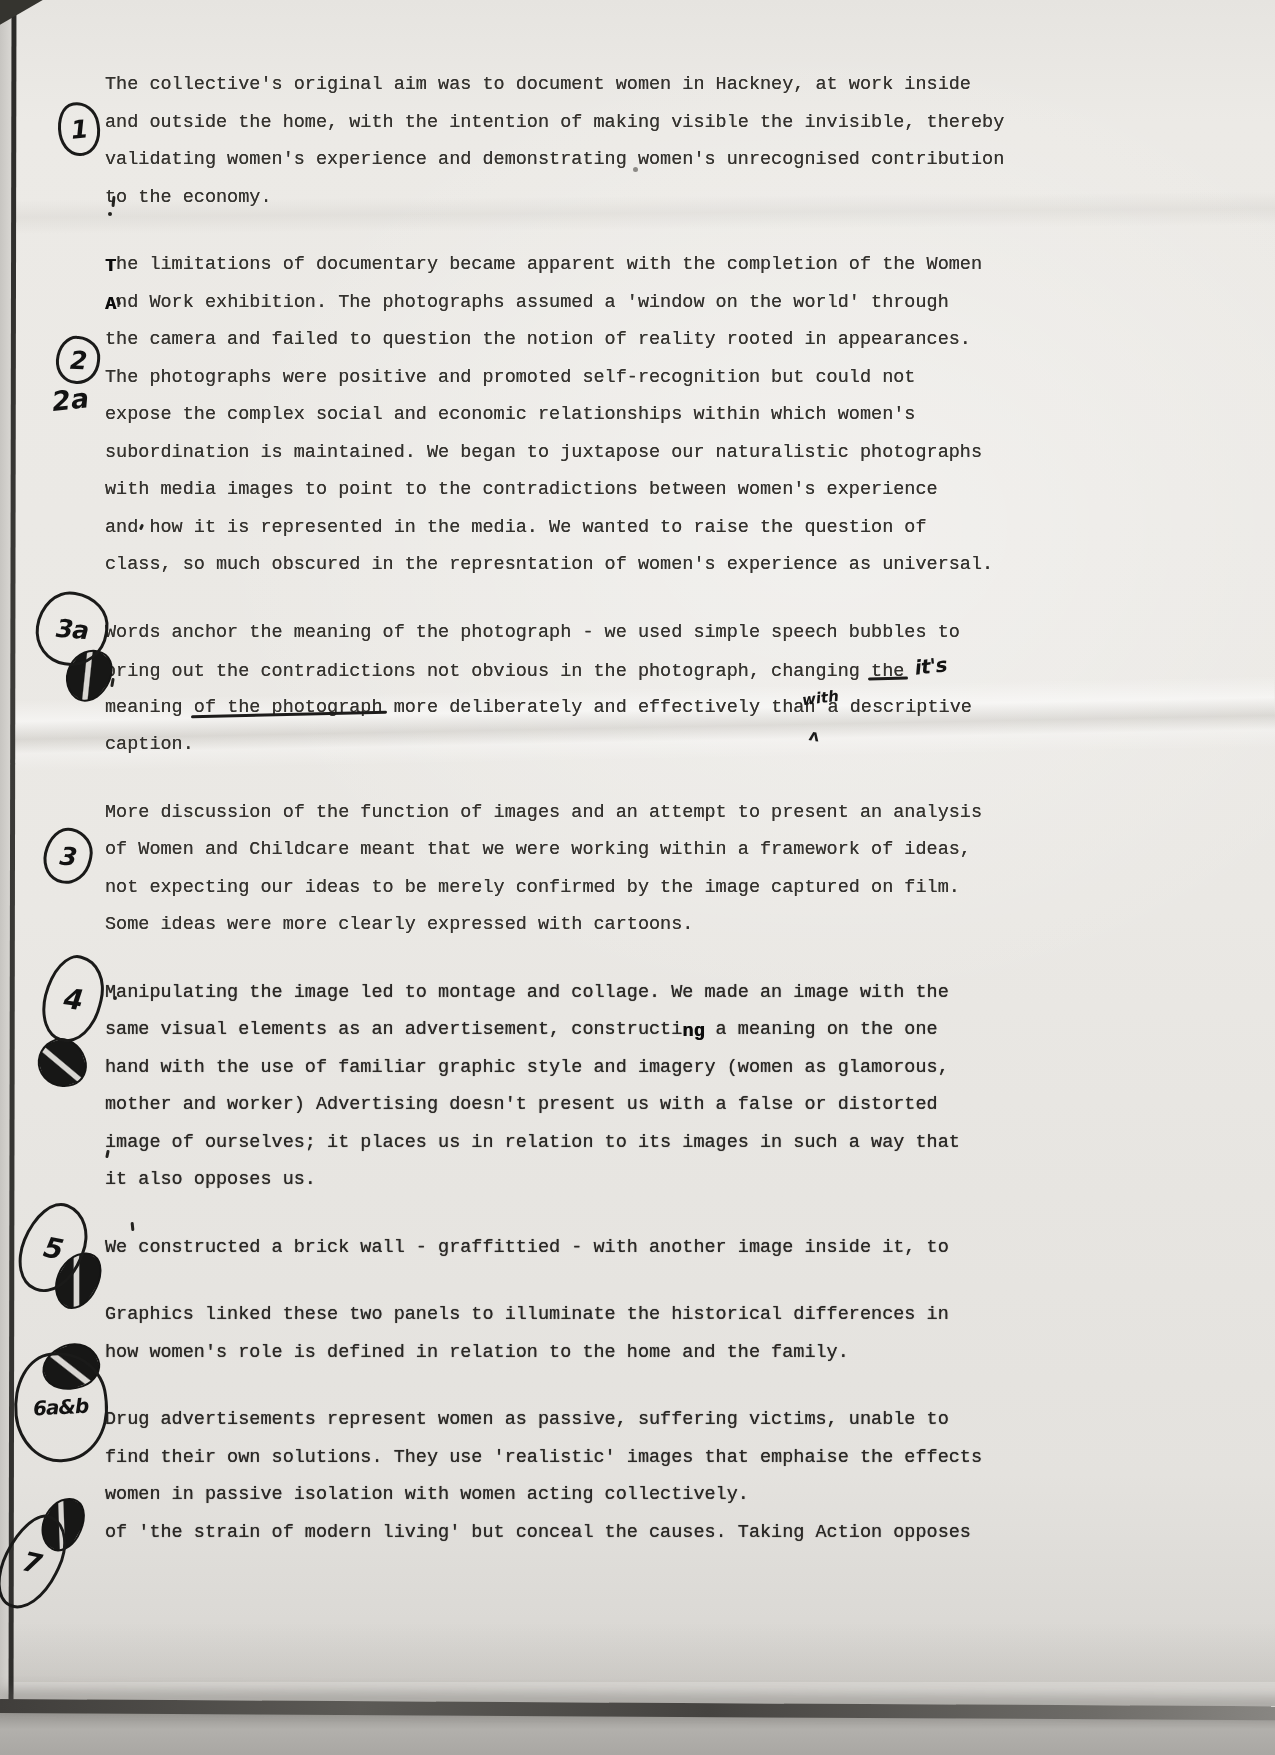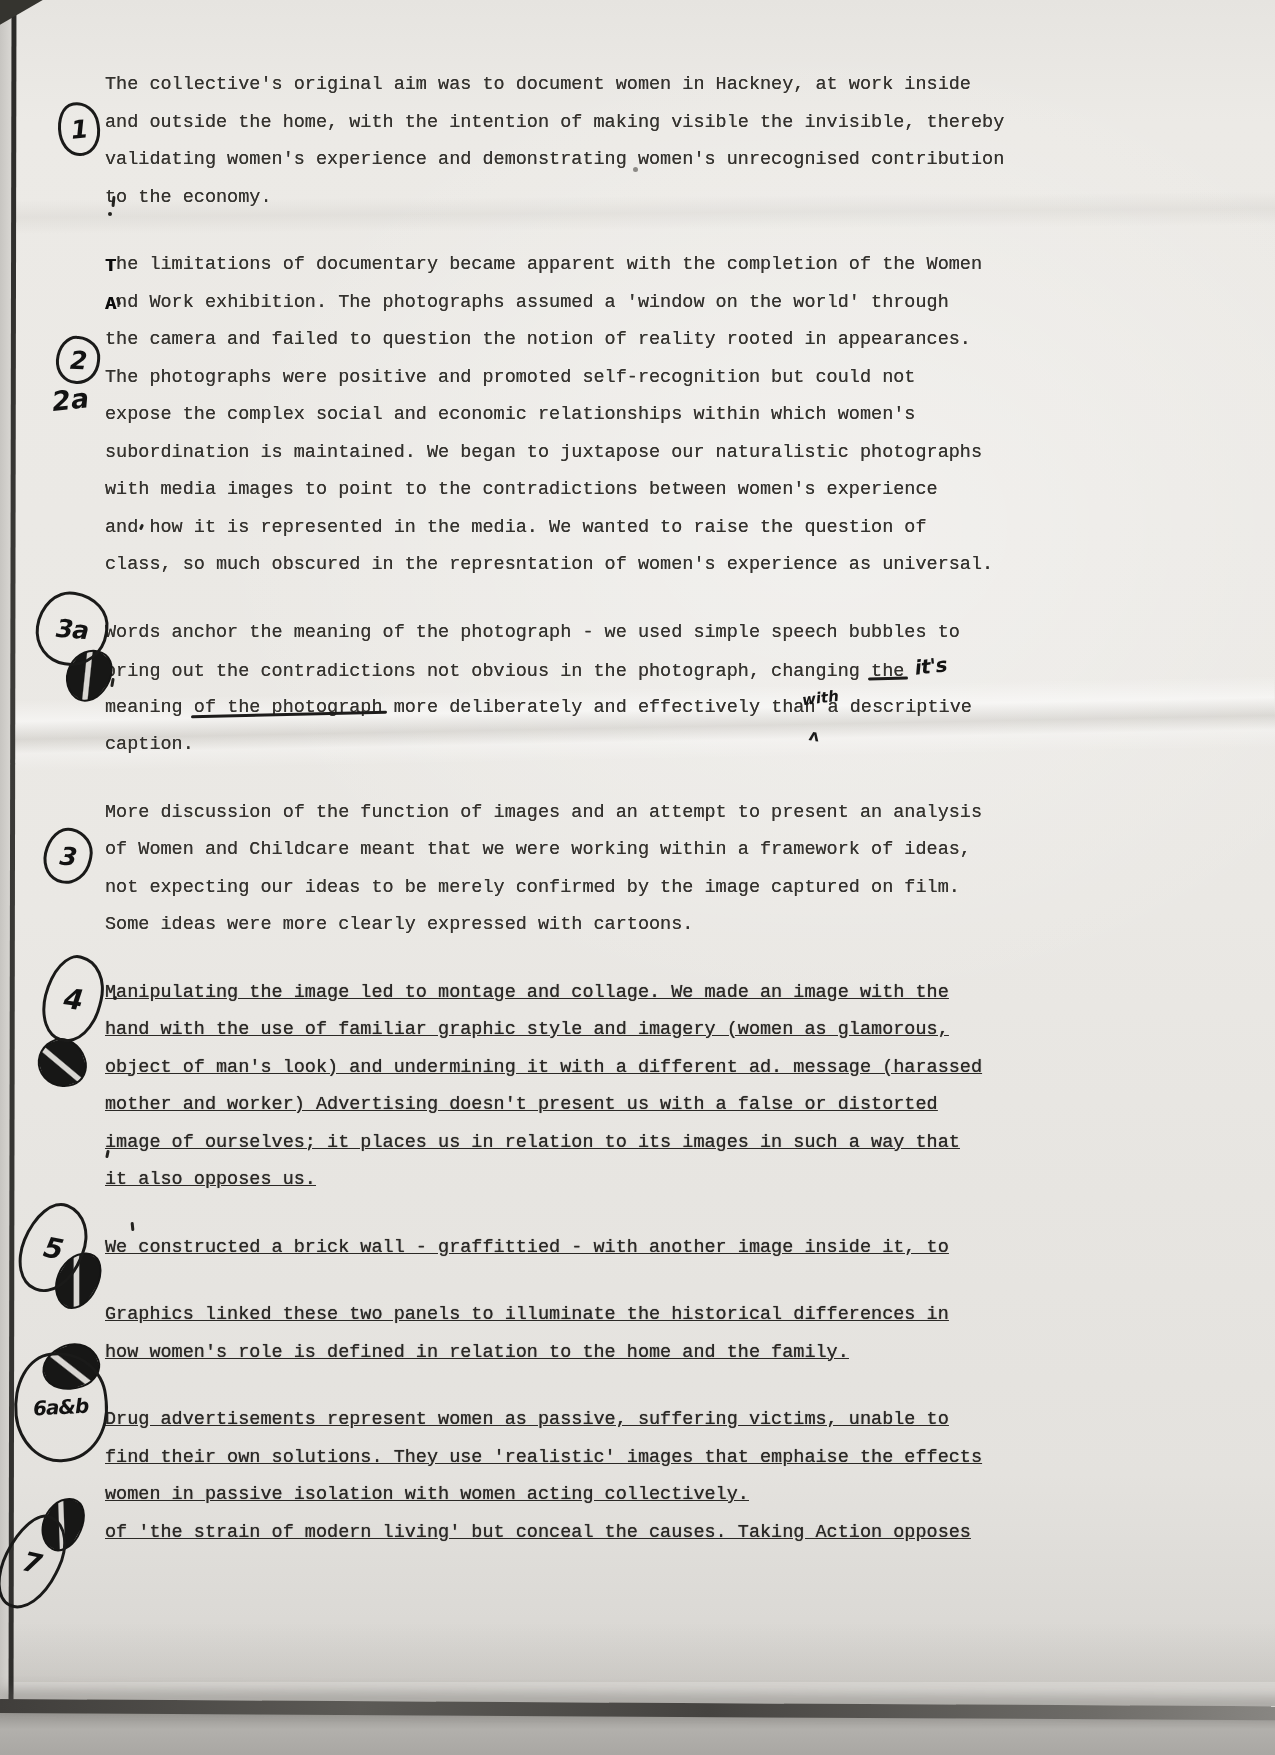--- a/index.html
+++ b/index.html
@@ -29,21 +29,21 @@
   .crease.c2 { top:196px; height:34px; transform:rotate(-0.4deg);
     background:linear-gradient(180deg, rgba(255,255,255,0), rgba(142,138,131,0.10) 50%, rgba(255,255,255,0)); }
   .crease.c3 { top:1622px; height:60px;
     background:linear-gradient(180deg, rgba(148,144,138,0.0), rgba(148,144,138,0.18)); }
 
   
   .page-text { position:absolute; left:105px; top:66px; width:920px;
     font-size:18.5px; line-height:37.5px; color:#34322e;
     text-shadow:0 0 0.6px rgba(48,46,42,0.85); }
   .para { margin:0 0 30px 0; }
-  .para:nth-child(n+5) { color:#2b2926; text-shadow:0 0 0.8px rgba(30,28,26,0.9);text-decoration:underline; }
+  .para:nth-child(n+5) { color:#2b2926; text-shadow:0 0 0.8px rgba(30,28,26,0.9); }
   .line { white-space:pre; height:37.5px; }
 
   .strike { position:relative; }
   .strike::after { content:""; position:absolute; left:-3px; right:-4px; top:16px;
     height:3px; background:#1d1c1b; border-radius:2px; transform:rotate(-1.4deg); }
   .hw { font-family:"DejaVu Sans", sans-serif; font-style:italic; font-weight:bold;
     font-size:20px; color:#141414; display:inline-block;
     transform:rotate(-6deg) translateY(-3px); letter-spacing:-0.5px; text-shadow:none; }
   .ov { font-weight:bold; color:#0c0c0c; display:inline-block;
     transform:translateY(2px); text-shadow:0.5px 0 0 #0c0c0c; }
@@ -102,22 +102,22 @@
         <div class="line"><span>caption.</span></div>
       </div>
       <div class="para">
         <div class="line"><span>More discussion of the function of images and an attempt to present an analysis</span></div>
         <div class="line"><span>of Women and Childcare meant that we were working within a framework of ideas,</span></div>
         <div class="line"><span>not expecting our ideas to be merely confirmed by the image captured on film.</span></div>
         <div class="line"><span>Some ideas were more clearly expressed with cartoons.</span></div>
       </div>
       <div class="para">
         <div class="line"><span>Manipulating the image led to montage and collage. We made an image with the</span></div>
+        <div class="line"><span>same visual elements as an advertisement, constructi</span><span class="ov">ng</span><span> a meaning on the one</span></div>
         <div class="line"><span>hand with the use of familiar graphic style and imagery (women as glamorous,</span></div>
-        <div class="line"><span>object of man's look) and undermining it with a different ad. message (harassed</span></div>
         <div class="line"><span>mother and worker) Advertising doesn't present us with a false or distorted</span></div>
         <div class="line"><span>image of ourselves; it places us in relation to its images in such a way that</span></div>
         <div class="line"><span>it also opposes us.</span></div>
       </div>
       <div class="para">
         <div class="line"><span>We constructed a brick wall - graffittied - with another image inside it, to</span></div>
       </div>
       <div class="para">
         <div class="line"><span>Graphics linked these two panels to illuminate the historical differences in</span></div>
         <div class="line"><span>how women's role is defined in relation to the home and the family.</span></div>

